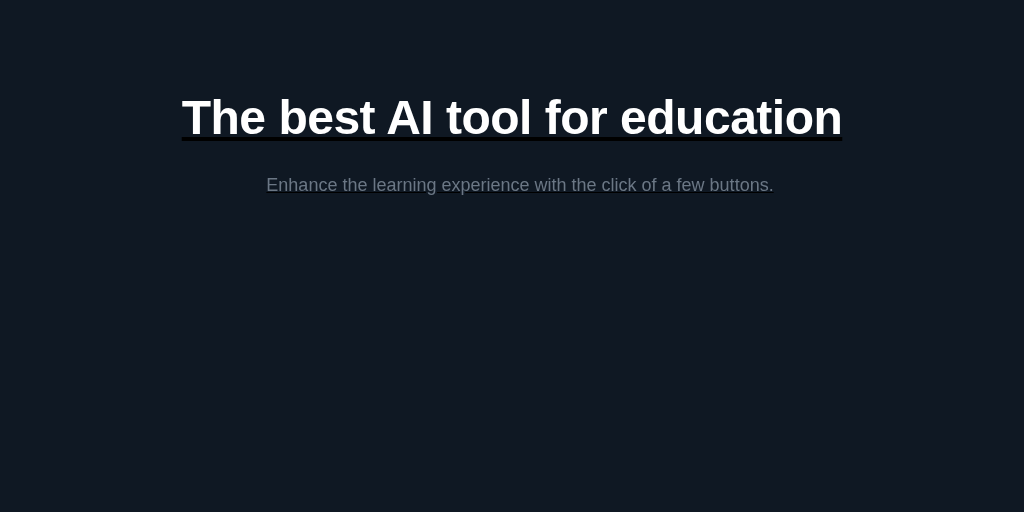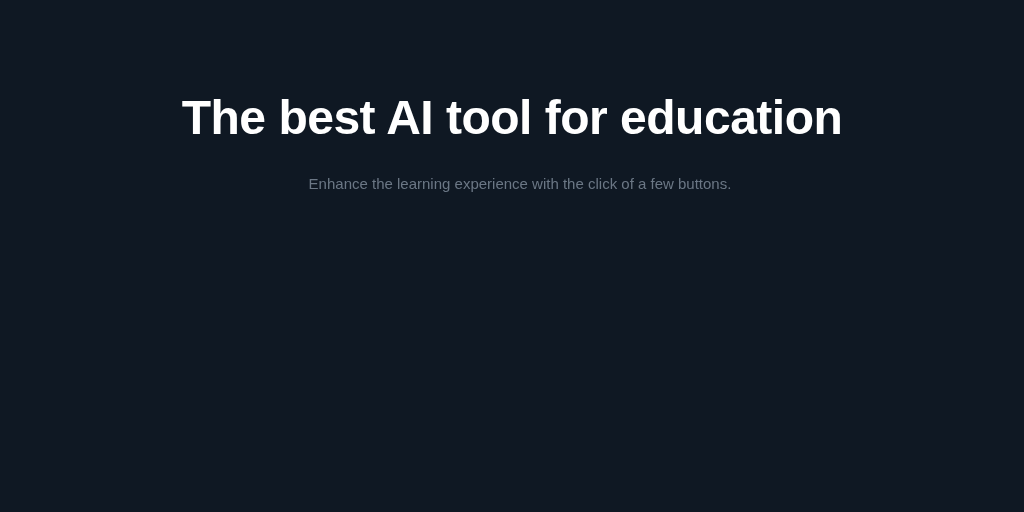--- a/index.html
+++ b/index.html
@@ -15,20 +15,21 @@
       overflow: hidden;
       position: relative;
     }
     .hero {
       display: flex;
       flex-direction: column;
       align-items: center;
       justify-content: center;
       padding-top: 90px;
       text-align: center;
+      text-decoration: underline;
     }
     .headline-line1 {
       color: #ffffff;
       font-size: 48px;
       font-weight: 800;
       letter-spacing: -0.5px;
       line-height: 1.15;
     }
     .headline-line2 {
       background: linear-gradient(90deg, #4ade80 0%, #4dd0e1 100%);
@@ -36,21 +37,21 @@
       background-clip: text;
       -webkit-text-fill-color: transparent;
       font-size: 48px;
       font-weight: 800;
       letter-spacing: -0.5px;
       line-height: 1.15;
       margin-top: 2px;
     }
     .subtitle {
       color: #6b7785;
-      font-size: 15px;
+      font-size: 18px;
       font-weight: 400;
       margin-top: 30px;
       margin-left: 16px;
     }
     .cta-button {
       margin-top: 30px;
       padding: 10px 28px;
       border-radius: 24px;
       border: none;
       background: linear-gradient(90deg, #4ade80 0%, #4dd0e1 100%);

